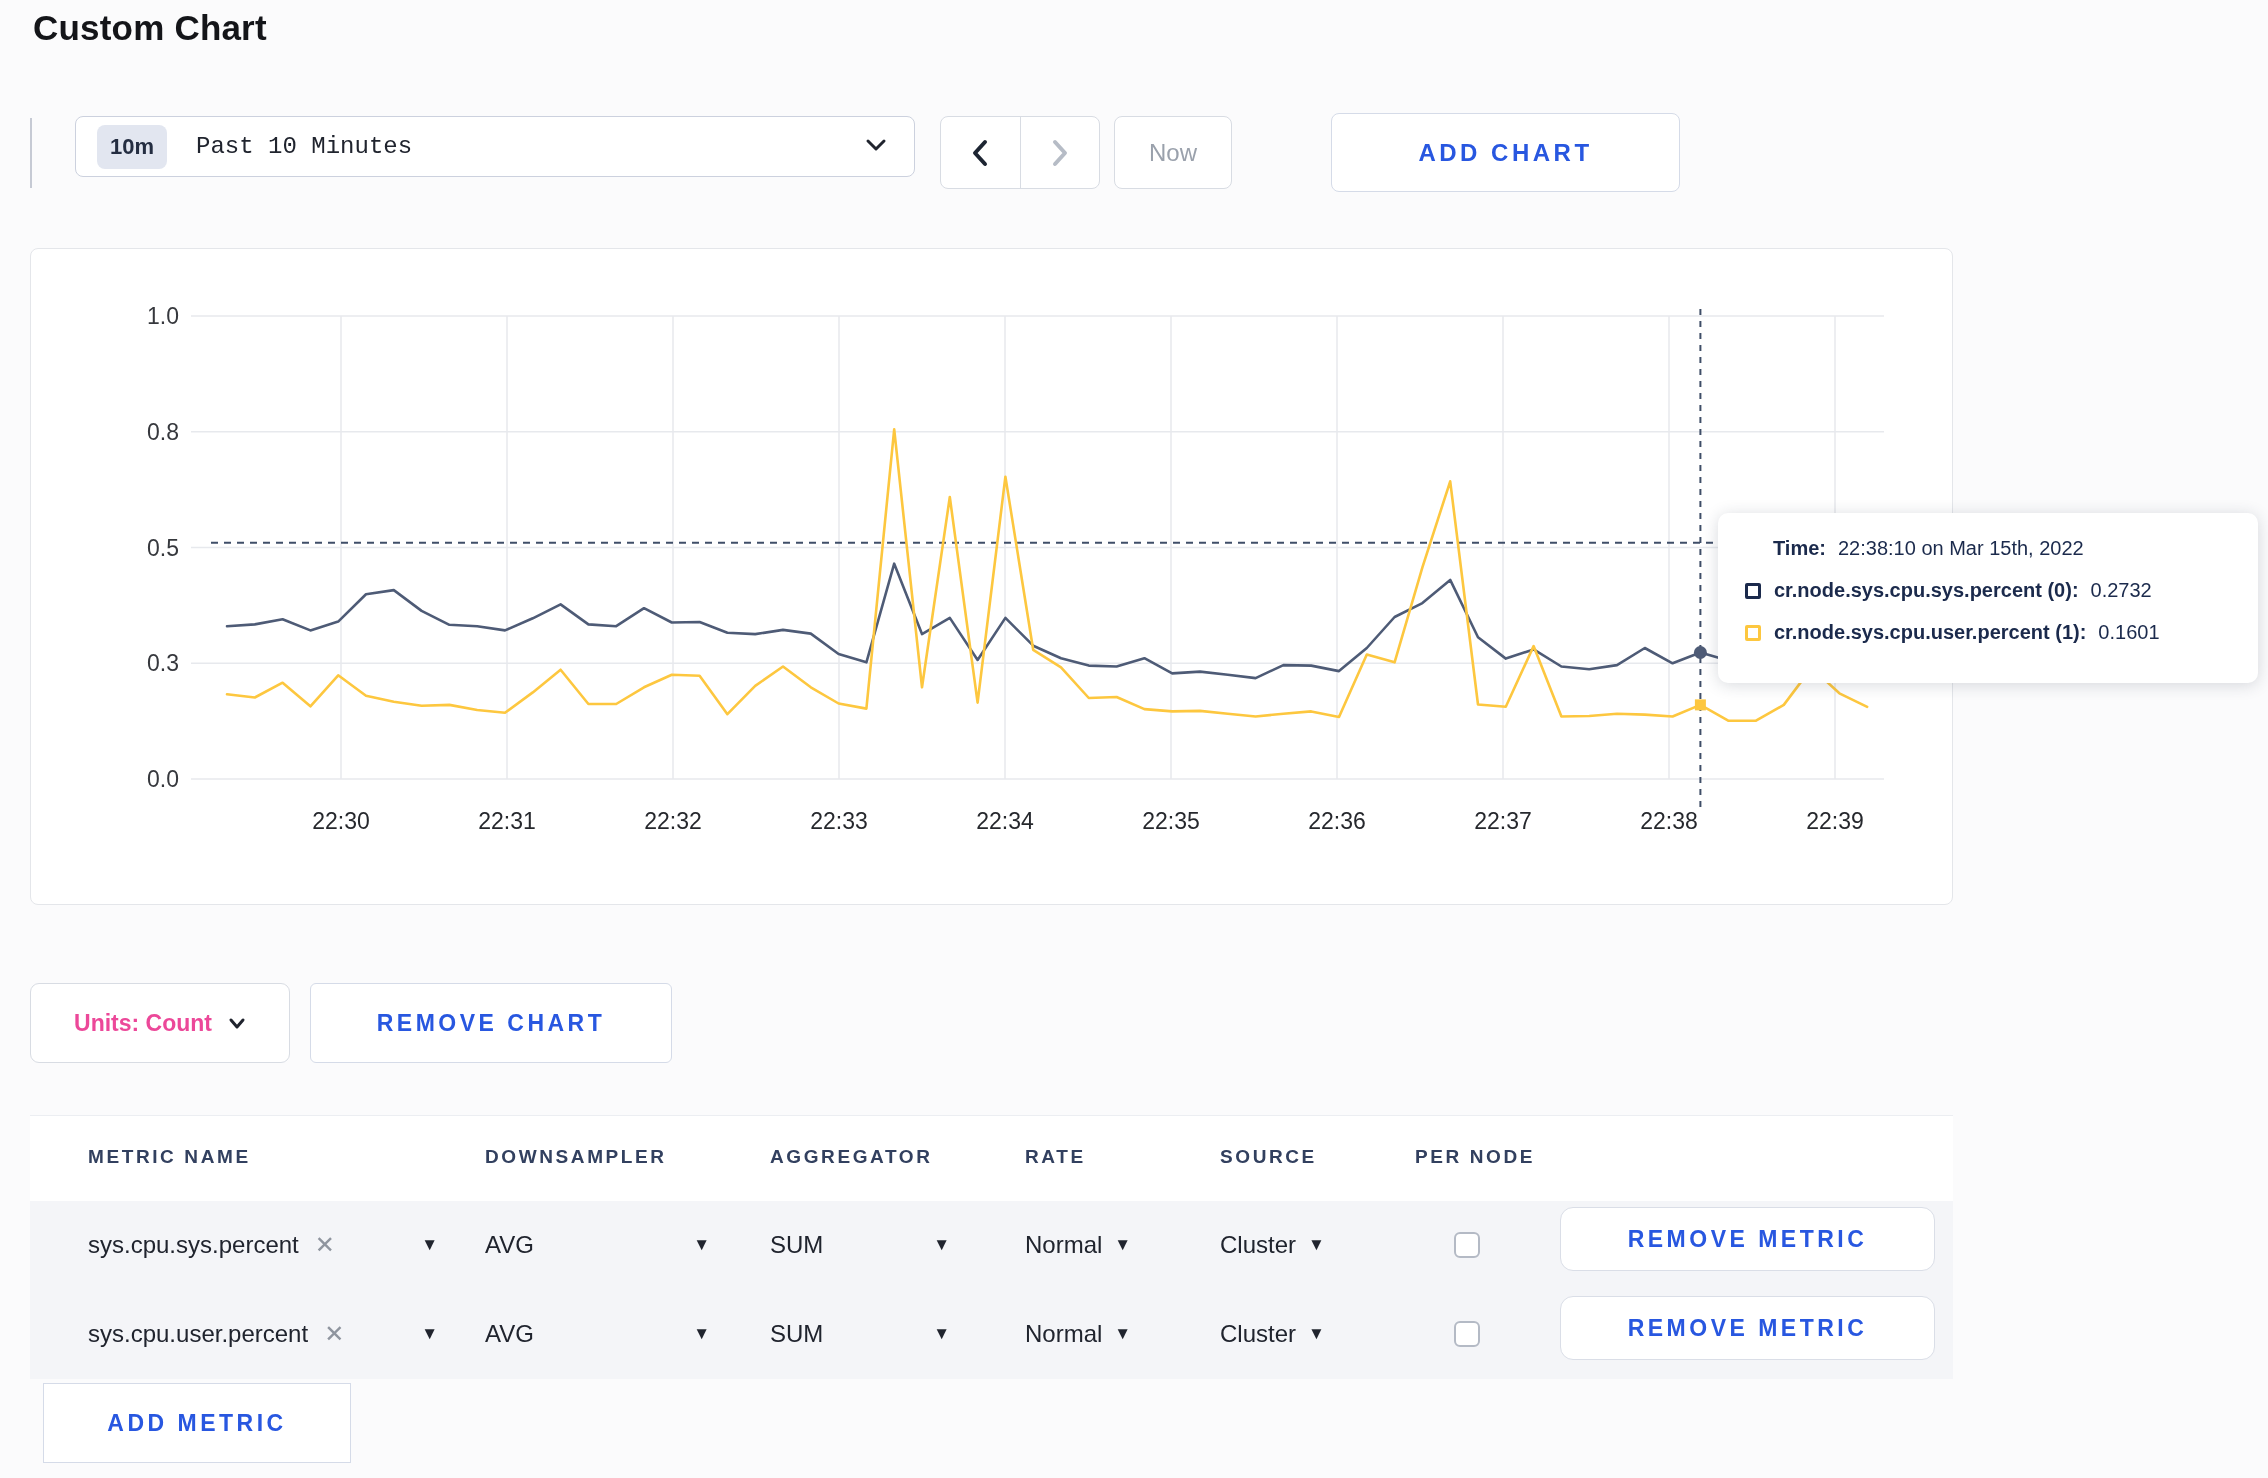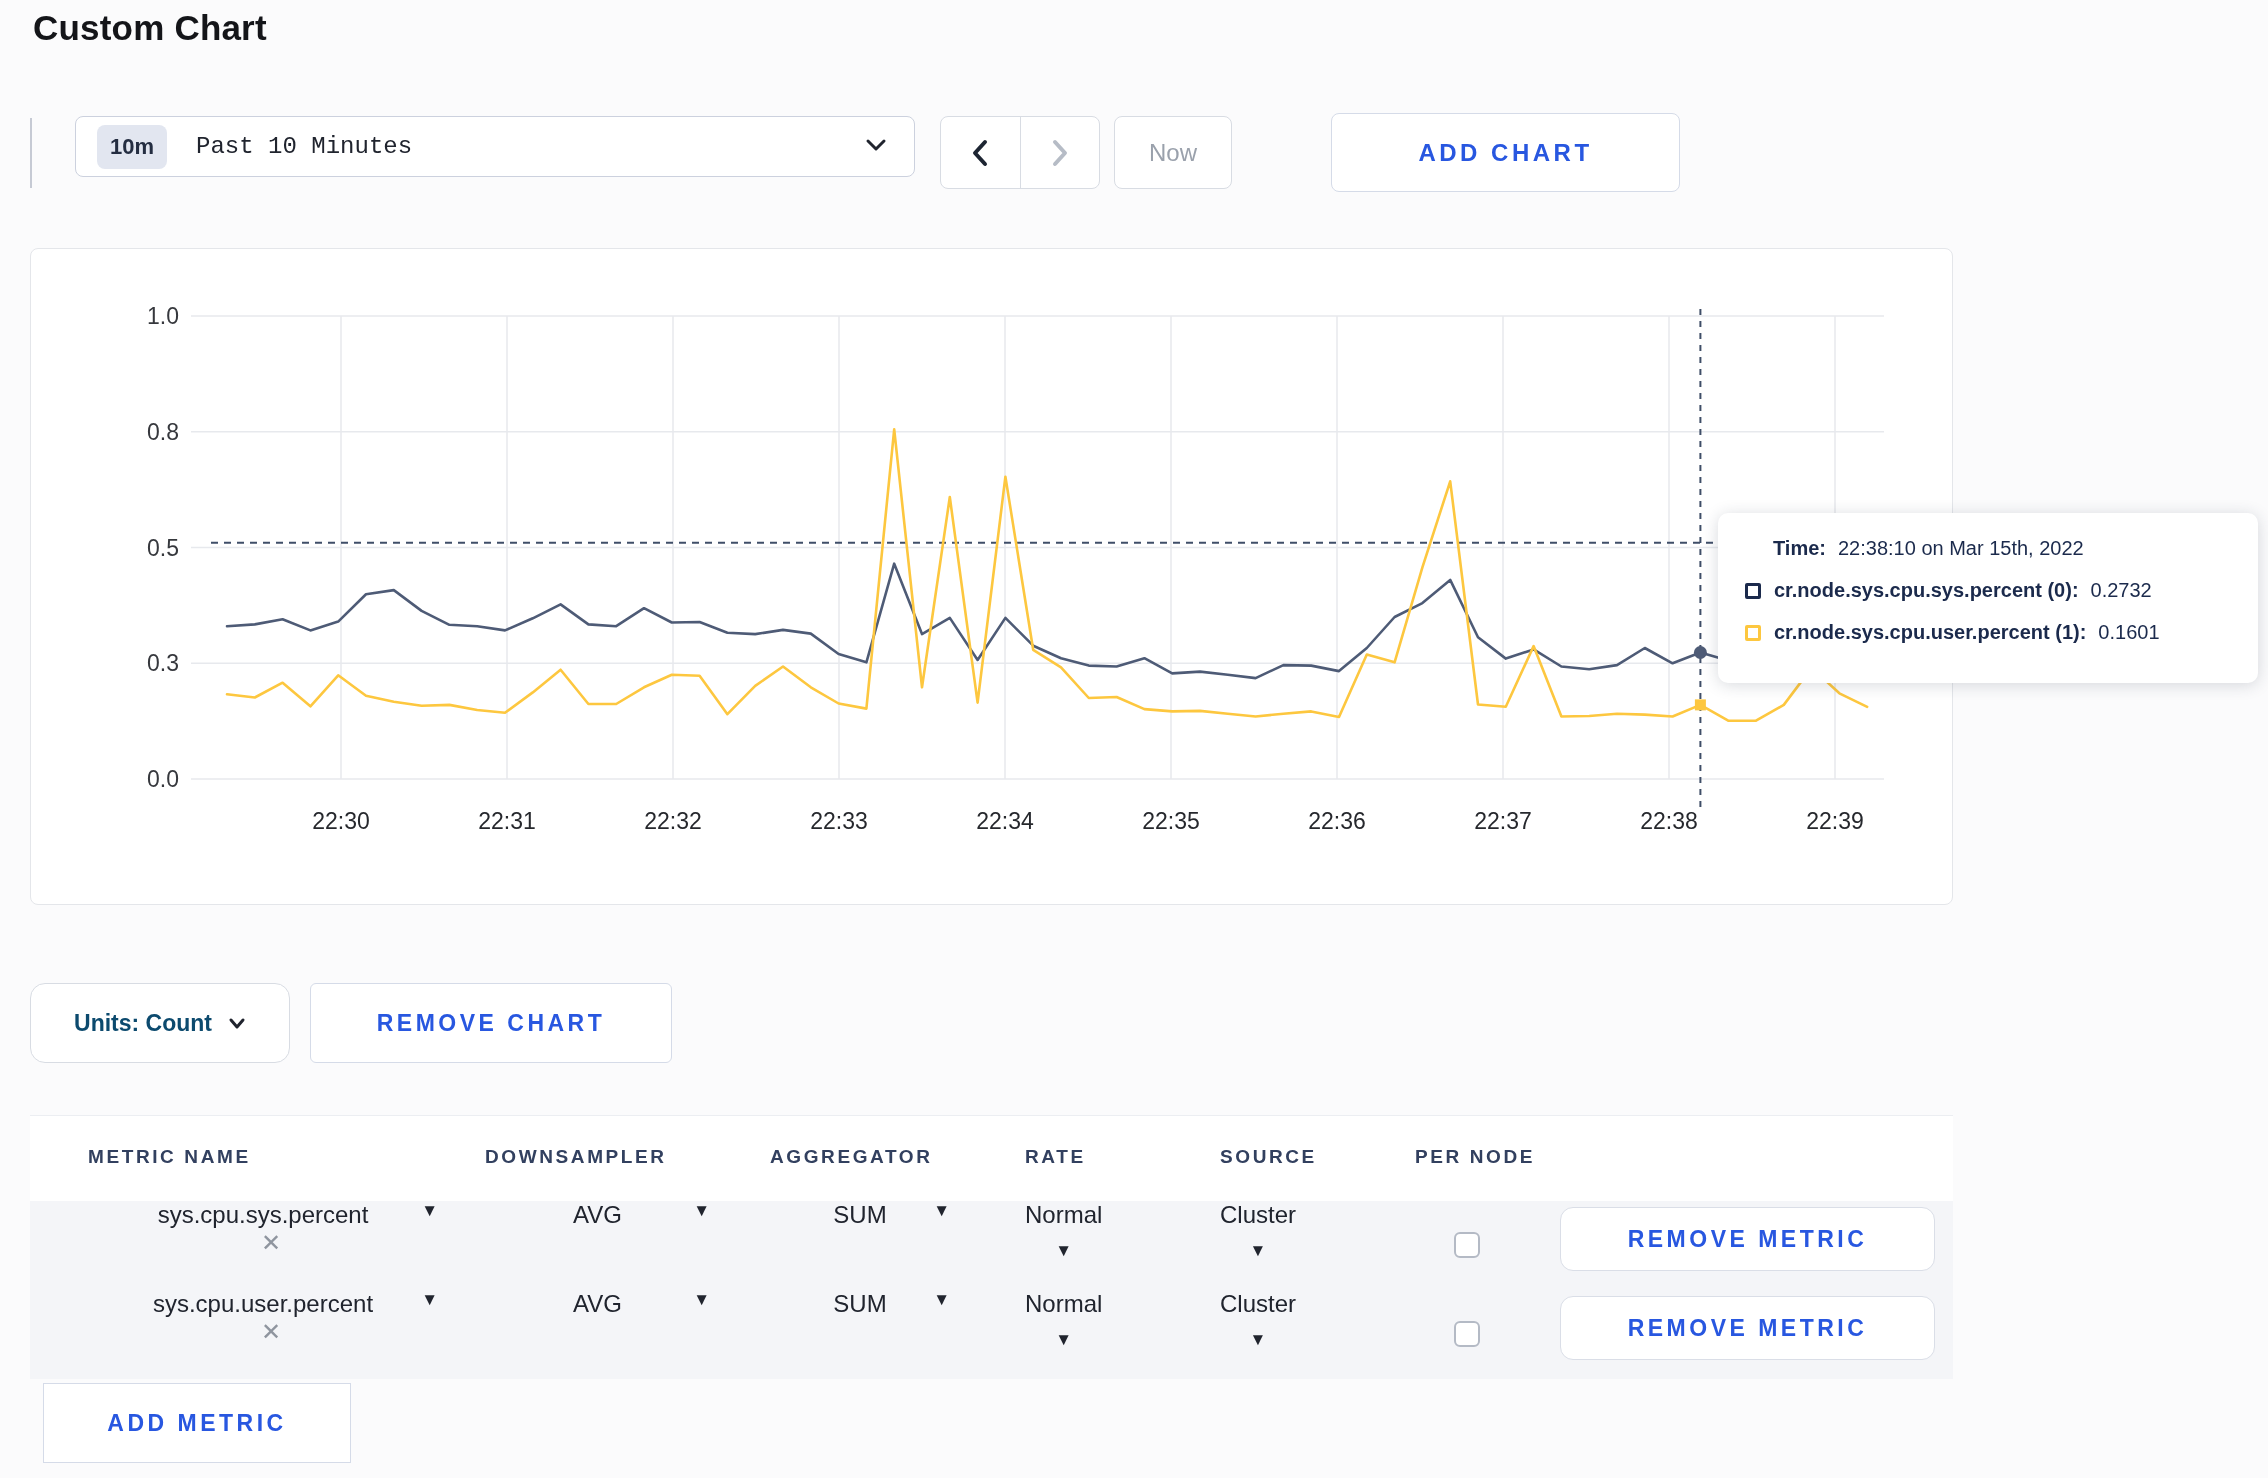--- a/index.html
+++ b/index.html
@@ -29,29 +29,29 @@
 
   
   .tooltip { left:1718px; top:513px; width:540px; height:170px; background:#fff; border-radius:10px; box-shadow:0 2px 16px rgba(40,50,70,.18); padding:24px 24px 0 27px; display:flex; flex-direction:column; gap:19px; z-index:5; }
   .tt-row { display:flex; align-items:center; font-size:20px; color:#1b2a4c; }
   .tt-time { margin-left:28px; }
   .tt-label { font-weight:700; }
   .tt-value { margin-left:12px; }
   .tt-swatch { width:16px; height:16px; border-radius:2px; background:#fff; margin-right:13px; flex:0 0 auto; }
 
   
-  .units-btn { left:30px; top:983px; width:260px; height:80px; font-size:23px; font-weight:700; color:#0c4a6e; gap:16px; border-radius:15px; }
+  .units-btn { left:30px; top:983px; width:260px; height:80px; font-size:23px; font-weight:700; color:#ec4899; gap:16px; border-radius:9px; }
   .removechart-btn { left:310px; top:983px; width:362px; height:80px; font-size:23px; border-radius:6px; }
 
   
   .table-card { left:30px; top:1115px; width:1923px; height:263px; background:#fff; border-top:1.5px solid #eceef2; }
   .tbl-header { position:absolute; top:30px; font-size:19px; font-weight:700; letter-spacing:2.6px; color:#32405f; }
   .rows-band { position:absolute; left:0; top:85px; width:1923px; height:178px; background:#f4f5f8; }
   .metric-row { position:absolute; left:0; width:1923px; height:88px; }
-  .cell { position:absolute; font-size:24px; color:#20242e; display:flex; align-items:center;flex-direction:column; }
+  .cell { position:absolute; font-size:24px; color:#20242e; display:flex; align-items:center; }
   .caret { font-size:17px; color:#20242e; }
   .x-icon { color:#8f959f; font-size:24px; margin-left:16px; }
   .rm-btn { position:absolute; left:1530px; top:6px; width:375px; height:64px; font-size:23px; border-radius:13px; border:1.5px solid #dadee7; }
   .checkbox { position:absolute; left:1424px; top:31px; width:26px; height:26px; background:#fff; border:2px solid #b4bac5; border-radius:6px; cursor:pointer; }
   .addmetric-btn { left:43px; top:1383px; width:308px; height:80px; font-size:23px; border-radius:0; }
 
   .chev { stroke:#20242e; stroke-width:3; fill:none; stroke-linecap:round; stroke-linejoin:round; }
 </style>
 </head>
 <body>

